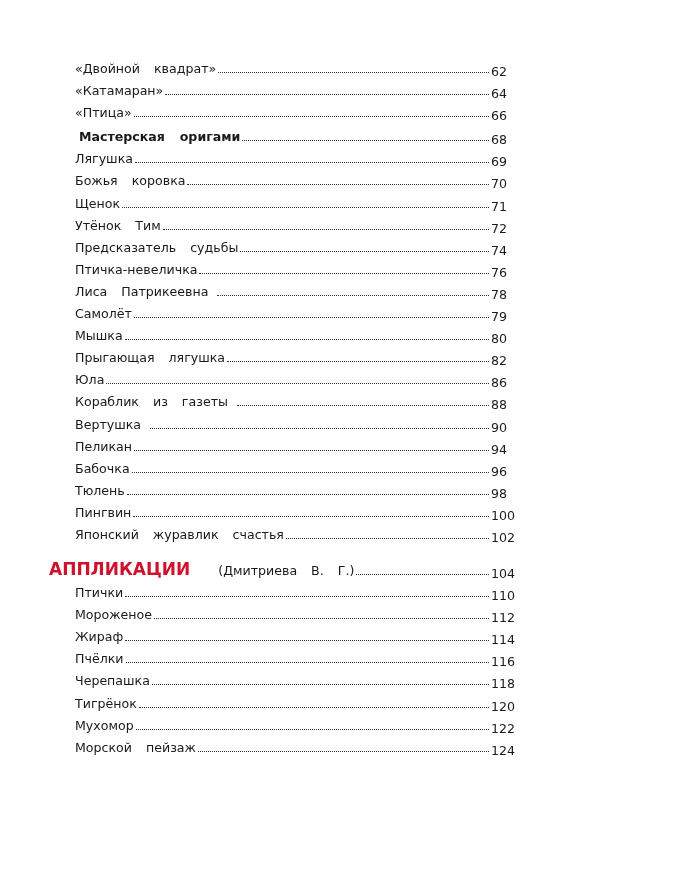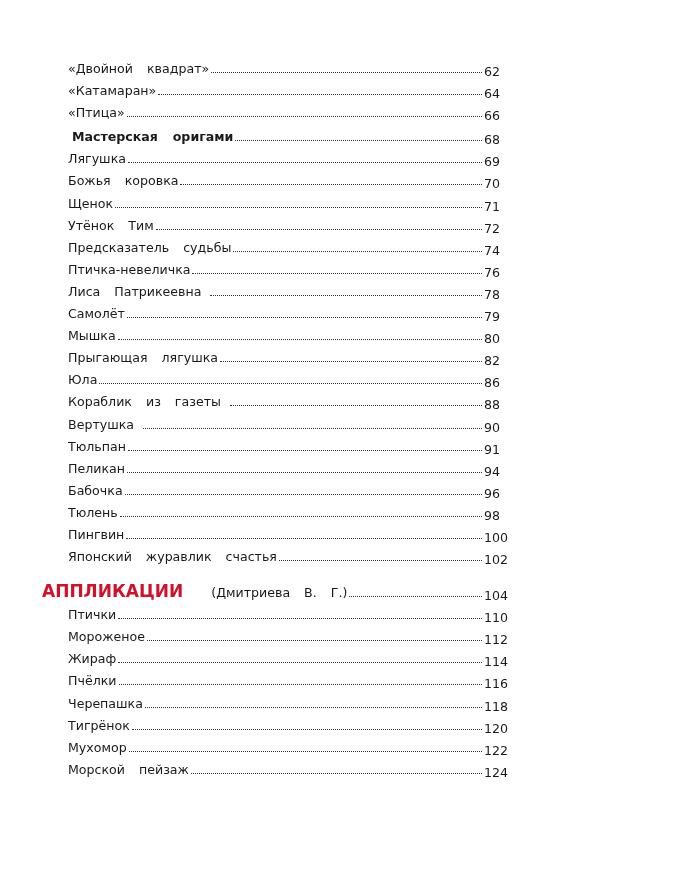--- a/index.html
+++ b/index.html
@@ -1,18 +1,18 @@
 <!DOCTYPE html>
 <html><head>
   <meta charset="utf-8">
   <style>
     html, body { margin: 0; padding: 0; background: #ffffff; }
     body { width: 674px; height: 884px; position: relative; overflow: hidden;
            font-family: "DejaVu Sans", sans-serif; color: #1a1a1a; }
-    .toc { position: absolute; left: 0; top: 57px; width: 557px; }
+    .toc { position: absolute; left: 7px; top: 57px; width: 557px; }
     .row { position: relative; height: 22.1px; display: flex; align-items: flex-end;
            font-size: 12.6px; line-height: 15px; }
     .row.l2 { padding-left: 68px; }
     .row.l1 { padding-left: 72px; }
     .row.sec { padding-left: 42px; }
     .label { white-space: pre; word-spacing: 3px; flex: 0 0 auto; padding-bottom: 3px; }
     .leader { flex: 1 1 auto; margin: 0 2px; border-bottom: 1.5px dotted #333; height: 0; margin-bottom: 6px; }
     .page { flex: 0 0 auto; width: 52px; text-align: left; padding-bottom: 3px; padding-right: 0; }
     .pagewrap { width: 53px; flex: 0 0 53px; }
     .rightpad { width: 20px; flex: 0 0 20px; }
@@ -125,26 +125,20 @@
         <span class="pagewrap"><span class="page">88</span></span>
         <span class="rightpad"></span>
       </div>
       <div class="row l2">
         <span class="label">Вертушка </span>
         <span class="leader"></span>
         <span class="pagewrap"><span class="page">90</span></span>
         <span class="rightpad"></span>
       </div>
       <div class="row l2">
-        <span class="label">Тюльпан</span>
-        <span class="leader"></span>
-        <span class="pagewrap"><span class="page">91</span></span>
-        <span class="rightpad"></span>
-      </div>
-      <div class="row l2">
         <span class="label">Пеликан</span>
         <span class="leader"></span>
         <span class="pagewrap"><span class="page">94</span></span>
         <span class="rightpad"></span>
       </div>
       <div class="row l2">
         <span class="label">Бабочка</span>
         <span class="leader"></span>
         <span class="pagewrap"><span class="page">96</span></span>
         <span class="rightpad"></span>

